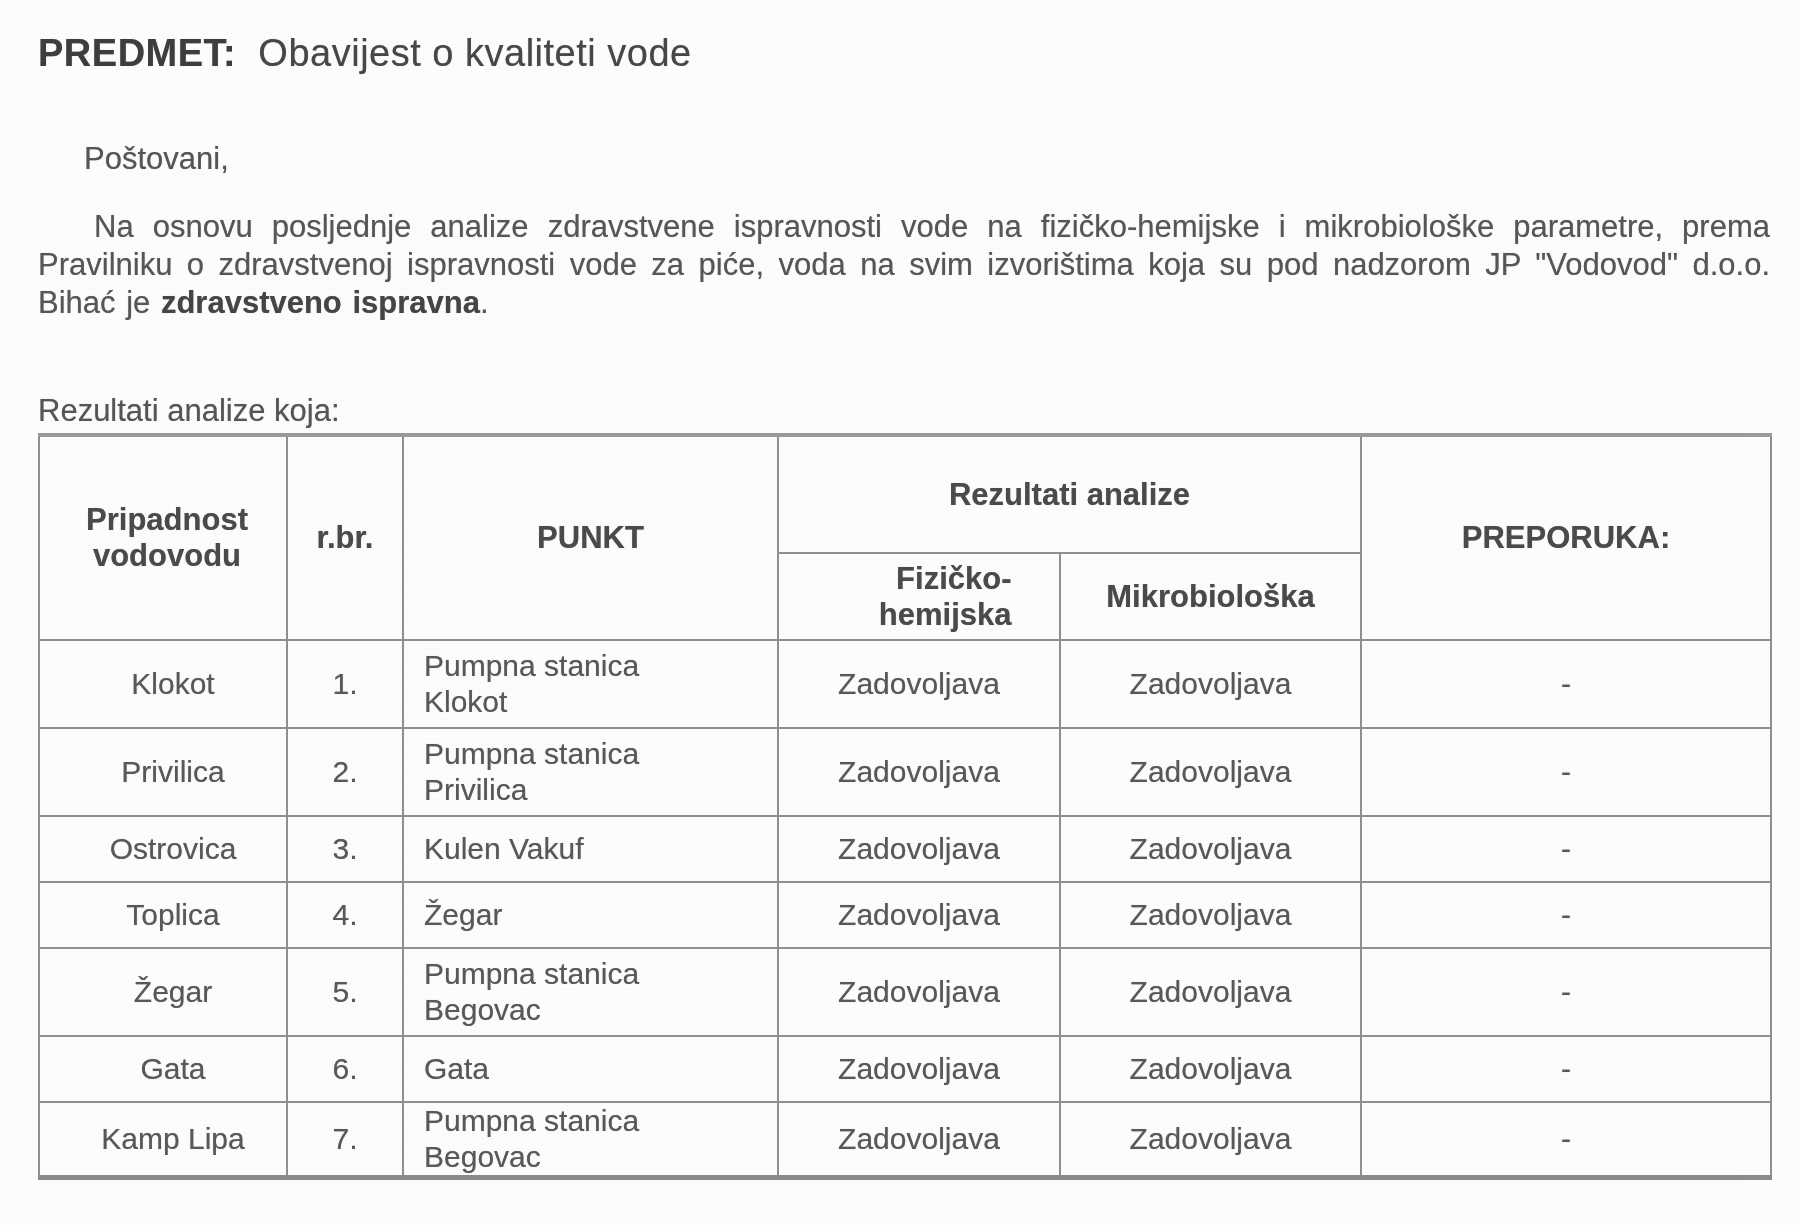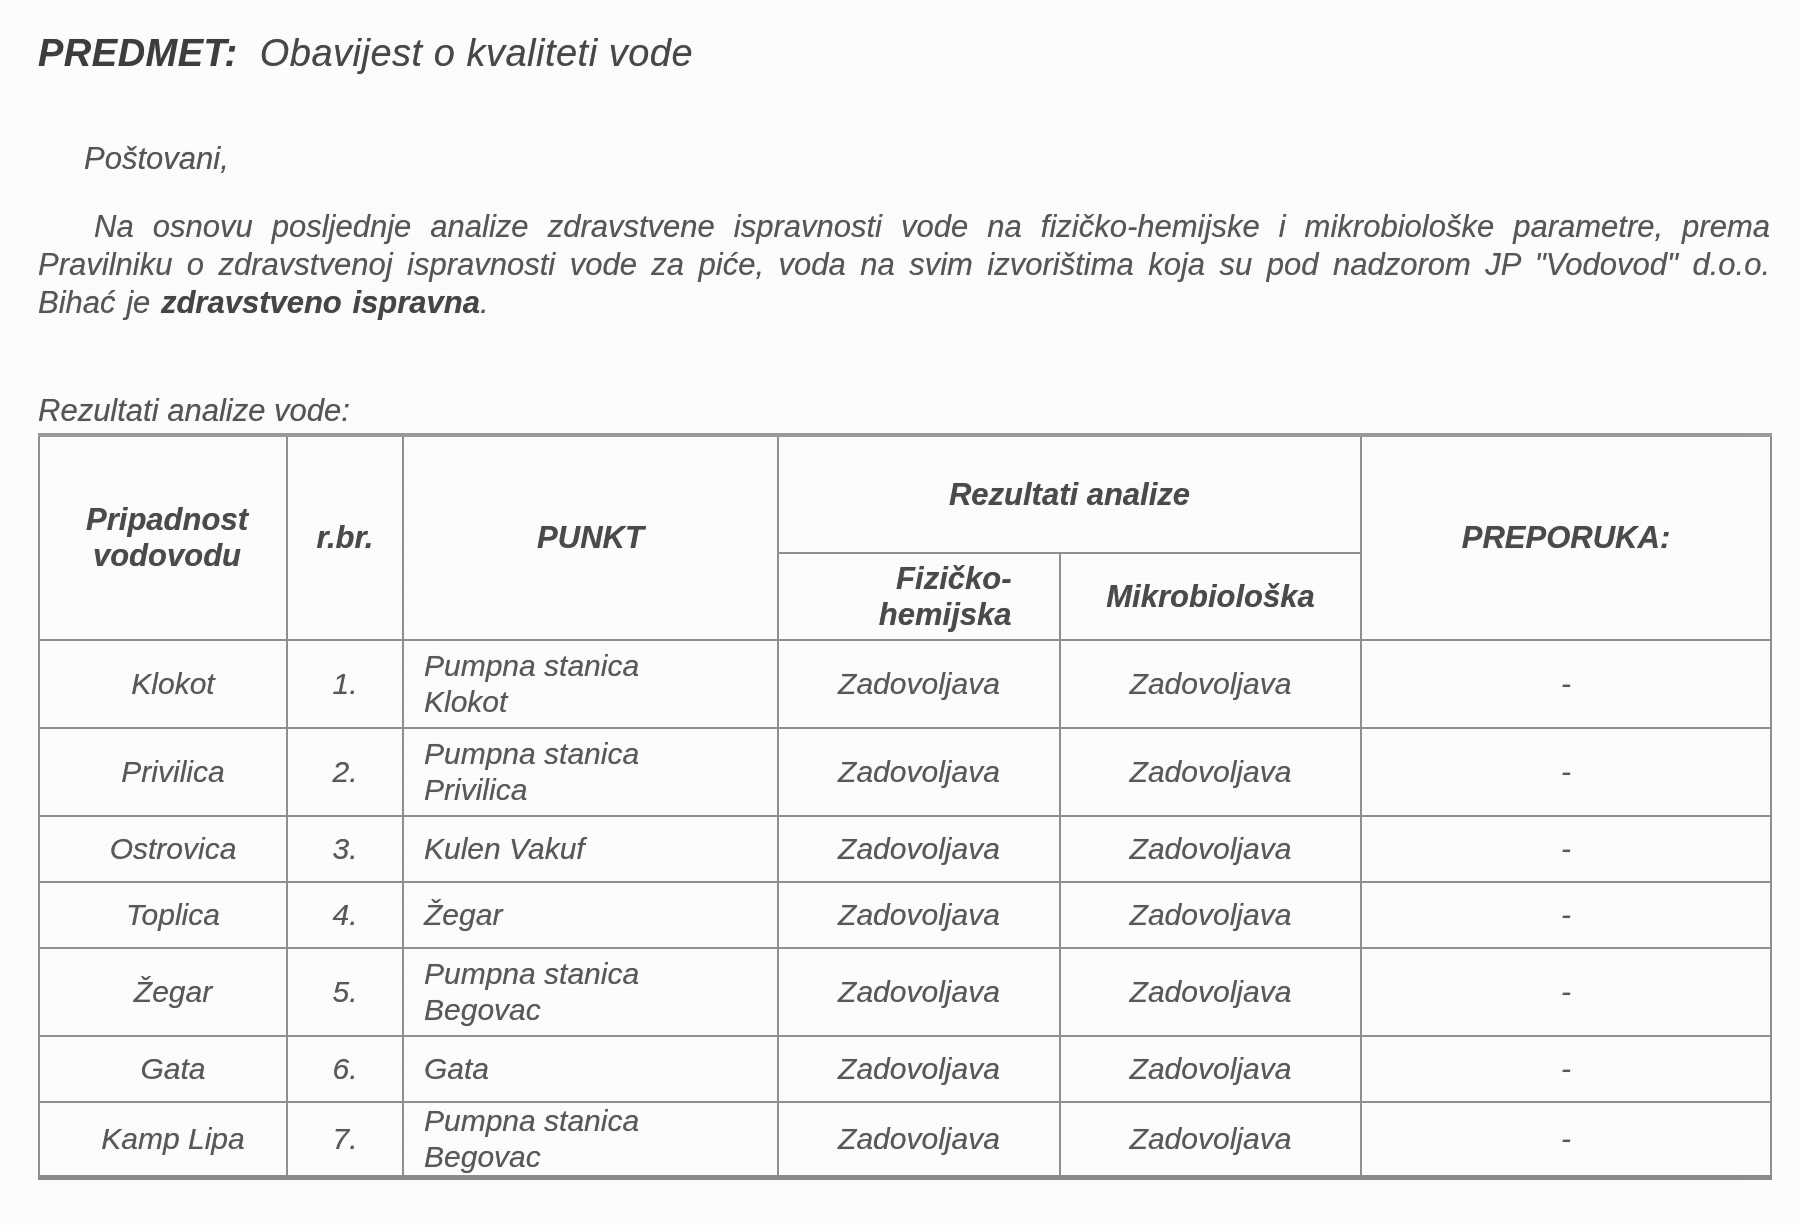--- a/index.html
+++ b/index.html
@@ -9,21 +9,20 @@
     background: #fcfcfb;
     color: #4f4f4f;
   }
   .page {
     position: relative;
     width: 1737px;
     height: 1225px;
     background: #fcfcfb;
     background-image: repeating-linear-gradient(0deg, rgba(0,0,0,0.004) 0 2px, transparent 2px 5px);
     text-shadow: 0 0 0.7px rgba(95,95,95,0.65);
-    font-style: italic;
   }
   .content { padding: 0 30px 0 38px; }
 
   .subject {
     padding-top: 30px;
     font-size: 38px;
     line-height: 46px;
     color: #474747;
     letter-spacing: 0.5px;
   }
@@ -101,21 +100,21 @@
       <span class="subject-label">PREDMET:</span>
       <span class="subject-text">&nbsp;<span>Obavijest o kvaliteti vode</span></span>
     </div>
 
     <div class="salutation">Poštovani,</div>
 
     <div class="body-paragraph">
       <span>Na osnovu posljednje analize zdravstvene ispravnosti vode na fizičko-hemijske i mikrobiološke parametre, prema Pravilniku o zdravstvenoj ispravnosti vode za piće, voda na svim izvorištima koja su pod nadzorom JP "Vodovod" d.o.o. Bihać je </span><span class="bold-phrase">zdravstveno ispravna</span><span>.</span>
     </div>
 
-    <div class="table-caption">Rezultati analize vode:</div>
+    <div class="table-caption">Rezultati analize koja:</div>
 
     <table class="results">
       <colgroup>
         <col style="width:248px">
         <col style="width:116px">
         <col style="width:375px">
         <col style="width:282px">
         <col style="width:301px">
         <col style="width:410px">
       </colgroup>

